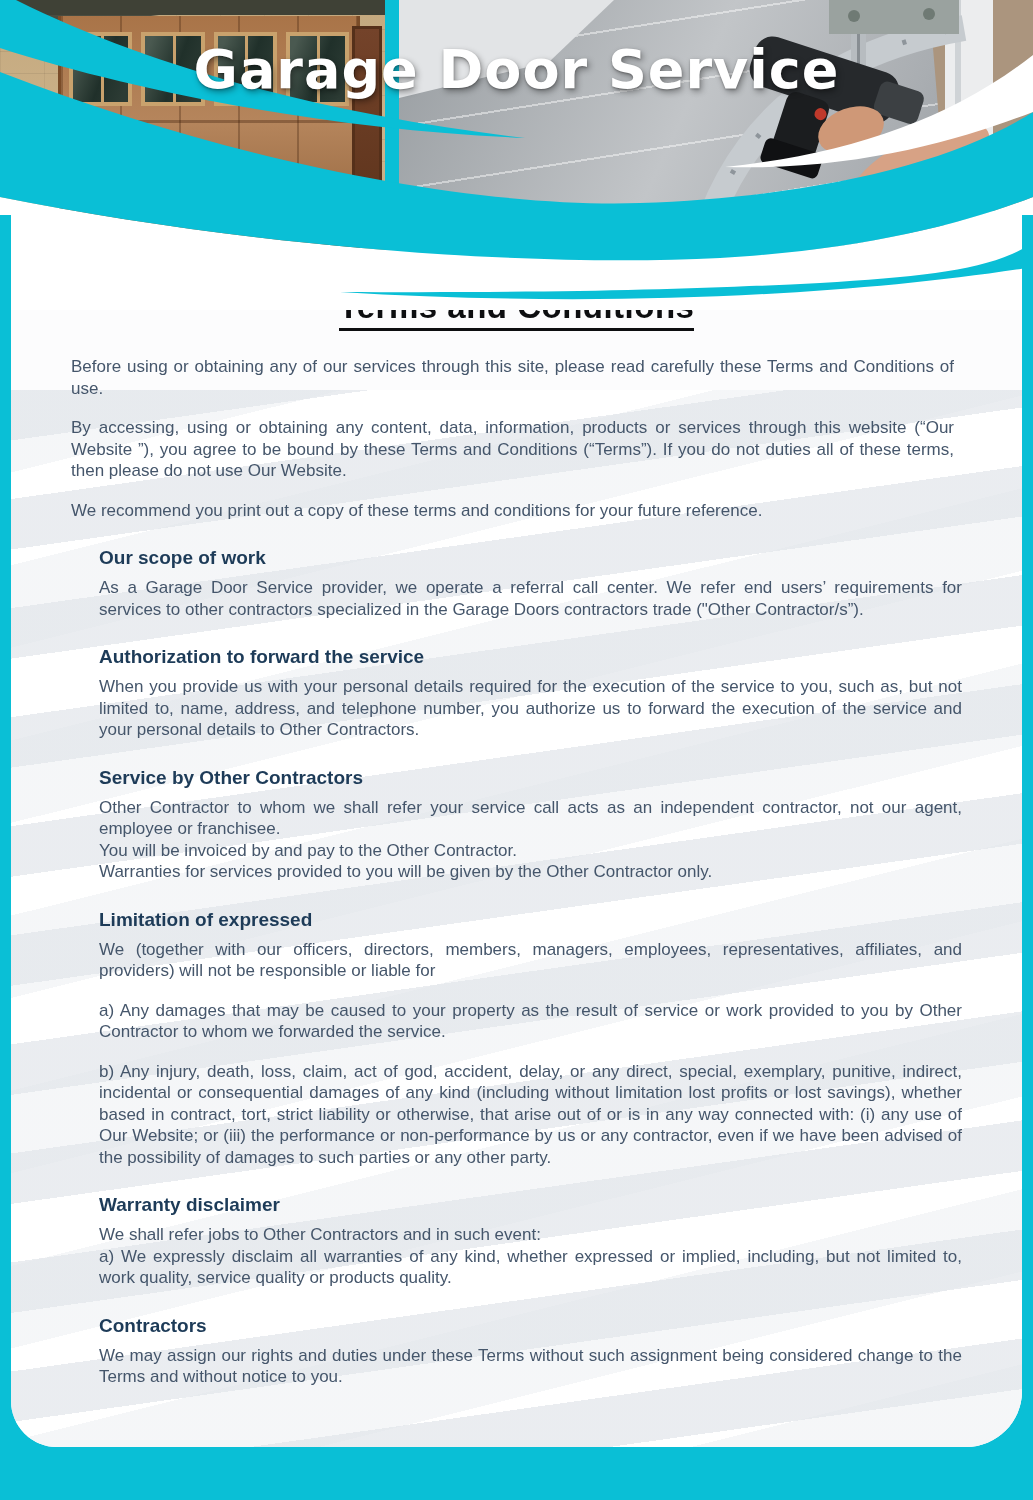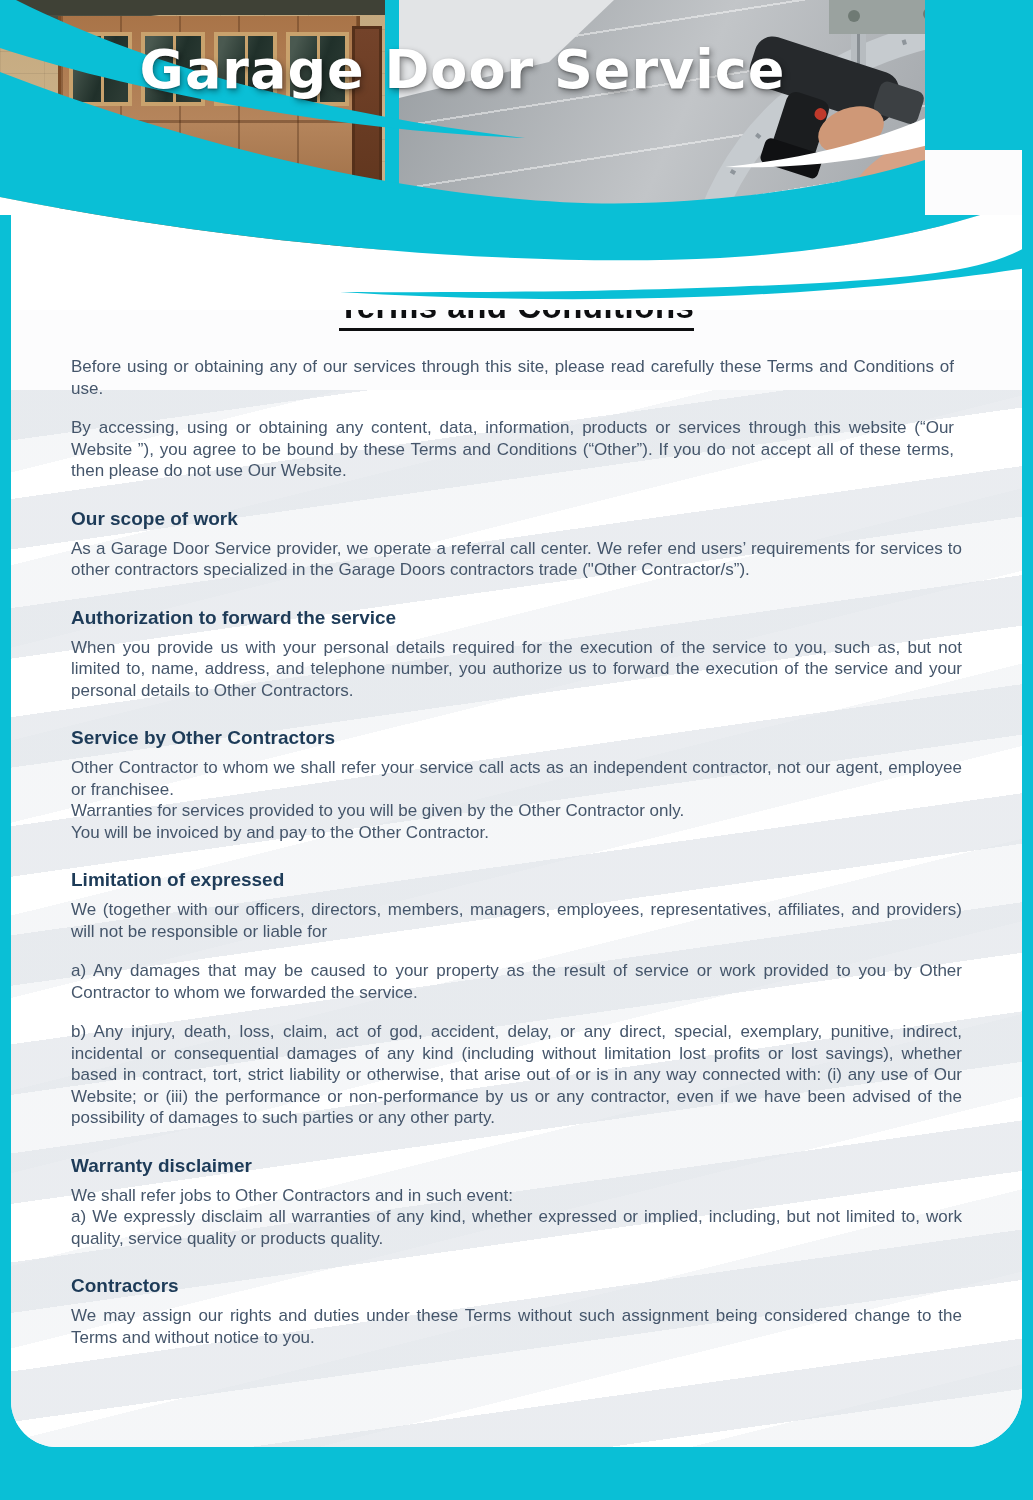--- a/index.html
+++ b/index.html
@@ -50,31 +50,31 @@
   .para,.line{
     font-size:17px;
     line-height:21.5px;
     text-align:justify;
     color:#45566b;
   }
   .para{margin:0 8px 18px 0;}
   .line{margin:0;}
   .block{margin:0 0 18px 0;}
   .block:last-child{margin-bottom:0;}
-  .section{margin-top:26px;}
+  .section{margin-top:26px;margin-left:28px;}
   .section-heading{
     margin:0 0 8px 0;
     font-size:19px;
     font-weight:bold;
     color:#1d3b58;
   }
 
   
   .header{
-    position:absolute;top:0;left:0;width:925px;height:310px;
+    position:absolute;top:0;left:0;width:1033px;height:310px;
     z-index:3;
     clip-path:polygon(0 0,100% 0,100% 215px,1022px 215px,1022px 100%,11px 100%,11px 215px,0 215px);
   }
   .photos{position:absolute;top:0;left:0;width:1033px;height:250px;}
   .photo{position:absolute;top:0;height:250px;overflow:hidden;}
 
   
   .photo-left{left:0;width:385px;
     background:
       repeating-linear-gradient(0deg, rgba(0,0,0,.07) 0 1px, transparent 1px 22px),
@@ -134,41 +134,42 @@
 <body>
 
 <div class="page">
 
   <div class="panel">
     <div class="rays"></div>
     <div class="content">
       <h1 class="terms-title"><span class="underline">Terms and Conditions</span></h1>
       <div id="intro">
           <p class="para">Before using or obtaining any of our services through this site, please read carefully these Terms and Conditions of use.</p>
-          <p class="para">By accessing, using or obtaining any content, data, information, products or services through this website (“Our Website ”), you agree to be bound by these Terms and Conditions (“Other”). If you do not accept all of these terms, then please do not use Our Website.</p>
+          <p class="para">By accessing, using or obtaining any content, data, information, products or services through this website (“Our Website ”), you agree to be bound by these Terms and Conditions (“Terms”). If you do not duties all of these terms, then please do not use Our Website.</p>
+          <p class="para">We recommend you print out a copy of these terms and conditions for your future reference.</p>
         </div>
       <div id="sections">
           <section class="section">
             <h2 class="section-heading">Our scope of work</h2>
             <div class="block">
               <p class="line">As a Garage Door Service provider, we operate a referral call center. We refer end users’ requirements for services to other contractors specialized in the Garage Doors contractors trade ("Other Contractor/s”).</p>
             </div>
           </section>
           <section class="section">
             <h2 class="section-heading">Authorization to forward the service</h2>
             <div class="block">
               <p class="line">When you provide us with your personal details required for the execution of the service to you, such as, but not limited to, name, address, and telephone number, you authorize us to forward the execution of the service and your personal details to Other Contractors.</p>
             </div>
           </section>
           <section class="section">
             <h2 class="section-heading">Service by Other Contractors</h2>
             <div class="block">
               <p class="line">Other Contractor to whom we shall refer your service call acts as an independent contractor, not our agent, employee or franchisee.</p>
+              <p class="line">You will be invoiced by and pay to the Other Contractor.</p>
               <p class="line">Warranties for services provided to you will be given by the Other Contractor only.</p>
-              <p class="line">You will be invoiced by and pay to the Other Contractor.</p>
             </div>
           </section>
           <section class="section">
             <h2 class="section-heading">Limitation of expressed</h2>
             <div class="block">
               <p class="line">We (together with our officers, directors, members, managers, employees, representatives, affiliates, and providers) will not be responsible or liable for</p>
             </div>
             <div class="block">
               <p class="line">a) Any damages that may be caused to your property as the result of service or work provided to you by Other Contractor to whom we forwarded the service.</p>
             </div>

